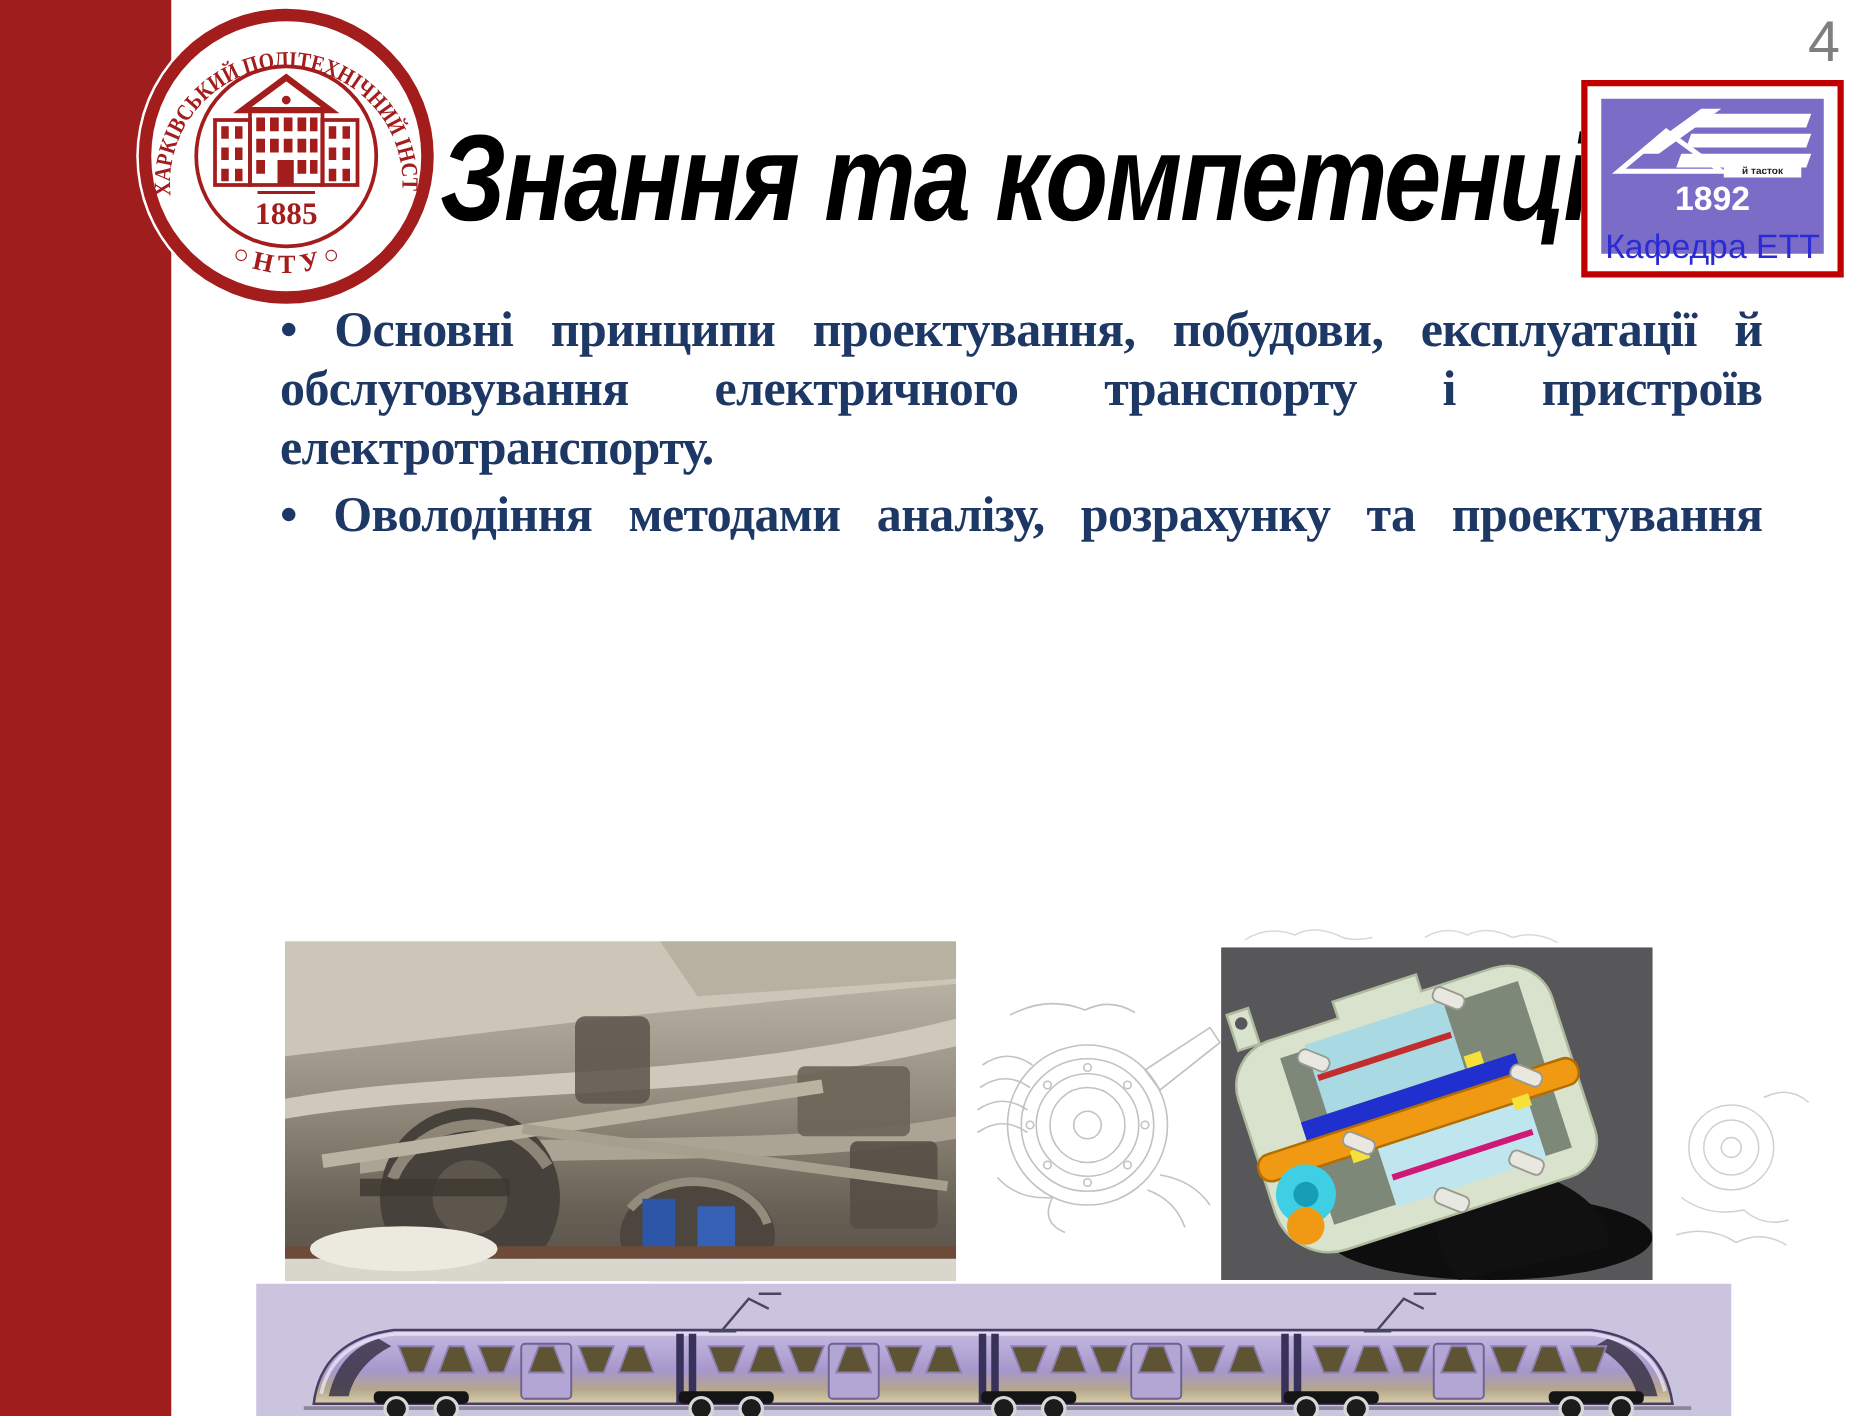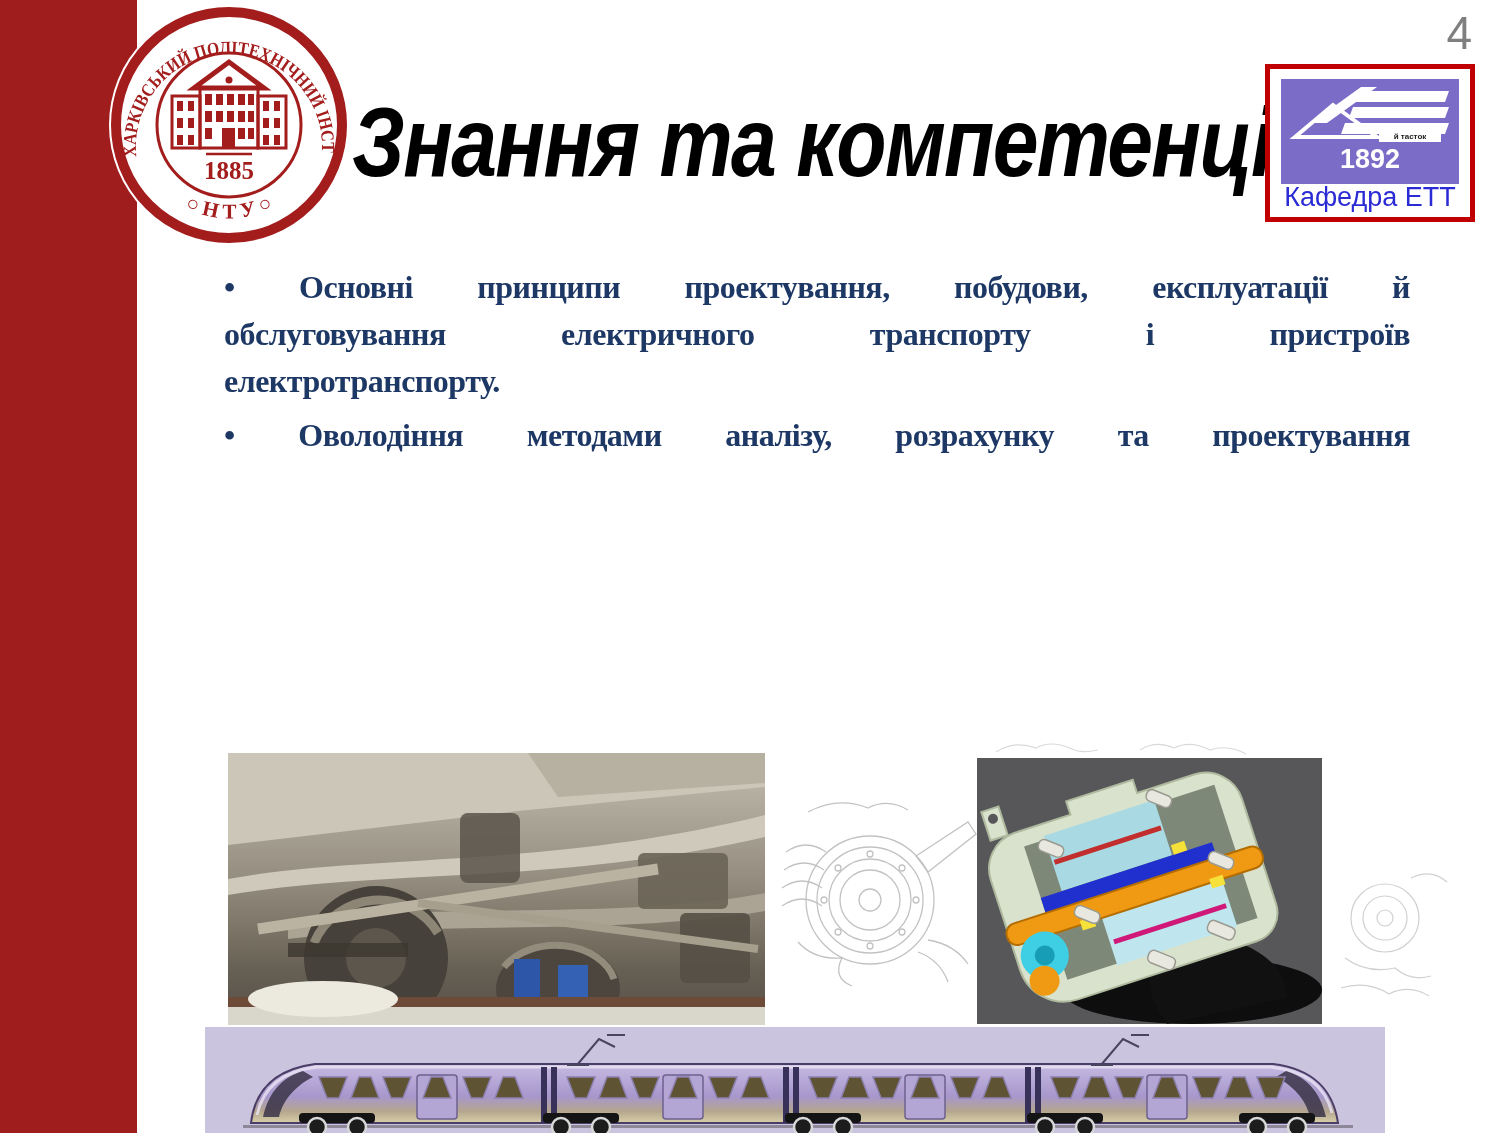--- a/index.html
+++ b/index.html
@@ -15,26 +15,26 @@
   .page-number{position:absolute;right:28px;top:6px;font-family:"Liberation Sans",sans-serif;
     font-size:46px;color:#7f7f7f;font-weight:400;}
   
   .title-wrap{position:absolute;left:352px;top:86px;width:940px;height:110px;}
   .title{display:inline-block;transform:scaleX(0.84);transform-origin:left center;
     font-family:"Liberation Sans",sans-serif;font-weight:bold;font-style:italic;
     font-size:98px;color:#000;white-space:nowrap;letter-spacing:-2px;}
   
   .ett-box{position:absolute;left:1265px;top:64px;width:200px;height:148px;background:#fff;
     border:5px solid #c00000;}
-  .ett-purple{position:absolute;left:11px;top:10px;width:178px;height:105px;background:#7b6cc8;}
+  .ett-purple{position:absolute;left:11px;top:10px;width:178px;height:124px;background:#7b6cc8;}
   .ett-caption{position:absolute;left:0;bottom:4px;width:100%;text-align:center;
     font-family:"Liberation Sans",sans-serif;font-weight:normal;font-size:27px;color:#2b2bd5;}
   
-  .content{position:absolute;left:224px;top:264px;width:1186px;color:#1e3866;
-    font-weight:bold;font-size:32px;letter-spacing:-0.5px;}
+  .content{position:absolute;left:224px;top:240px;width:1186px;color:#1e3866;
+    font-weight:bold;font-size:40px;letter-spacing:-0.5px;}
   .para{margin:0 0 7px 0;}
   .line{line-height:47px;text-align:justify;text-align-last:justify;}
   .line.last{text-align-last:left;}
   
   .photo-left{position:absolute;left:228px;top:753px;width:537px;height:272px;overflow:hidden;}
   .sketch-mid{position:absolute;left:768px;top:782px;width:212px;height:236px;}
   .cad-image{position:absolute;left:977px;top:758px;width:345px;height:266px;overflow:hidden;background:#57575a;}
   .sketch-right{position:absolute;left:1325px;top:848px;width:130px;height:170px;}
   .sketch-top{position:absolute;left:990px;top:736px;width:270px;height:24px;}
   .tram-strip{position:absolute;left:205px;top:1027px;width:1180px;height:106px;background:#cbc4df;}

